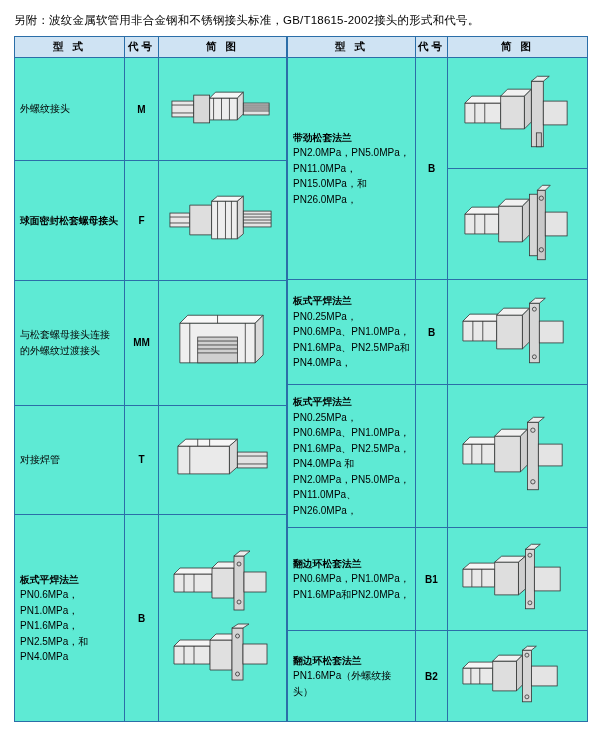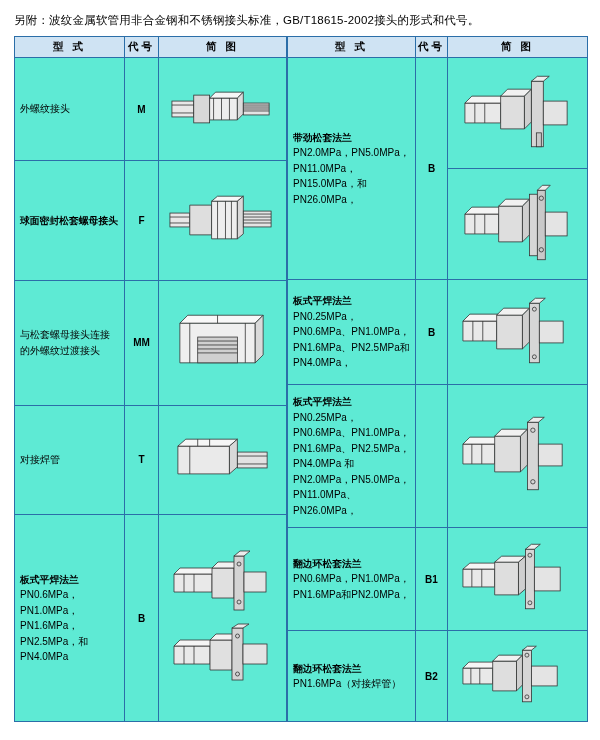--- a/index.html
+++ b/index.html
@@ -420,21 +420,21 @@
                   <line x1="29" y1="32" x2="29" y2="50"></line>
                 </g>
               </svg>
             </div>
           </td>
         </tr>
 
         <tr style="height:78px;">
           <td class="desc">
             <b>翻边环松套法兰</b><br>
-            <span>PN1.6MPa（对接焊管）</span>
+            <span>PN1.6MPa（外螺纹接头）</span>
           </td>
           <td class="code">B2</td>
           <td class="fig">
             <div class="fig-wrap">
               <svg width="130" height="72" viewBox="0 0 130 72">
                 <g stroke="#333" fill="none" stroke-width="0.8">
                   <path d="M10 28 L40 28 L40 44 L10 44 Z" fill="#e9e9e9"></path>
                   <path d="M10 28 L16 22 L46 22 L40 28 Z" fill="#f5f5f5"></path>
                   <path d="M40 21 L64 21 L64 51 L40 51 Z" fill="#dedede"></path>
                   <path d="M40 21 L46 15 L70 15 L64 21 Z" fill="#f1f1f1"></path>

